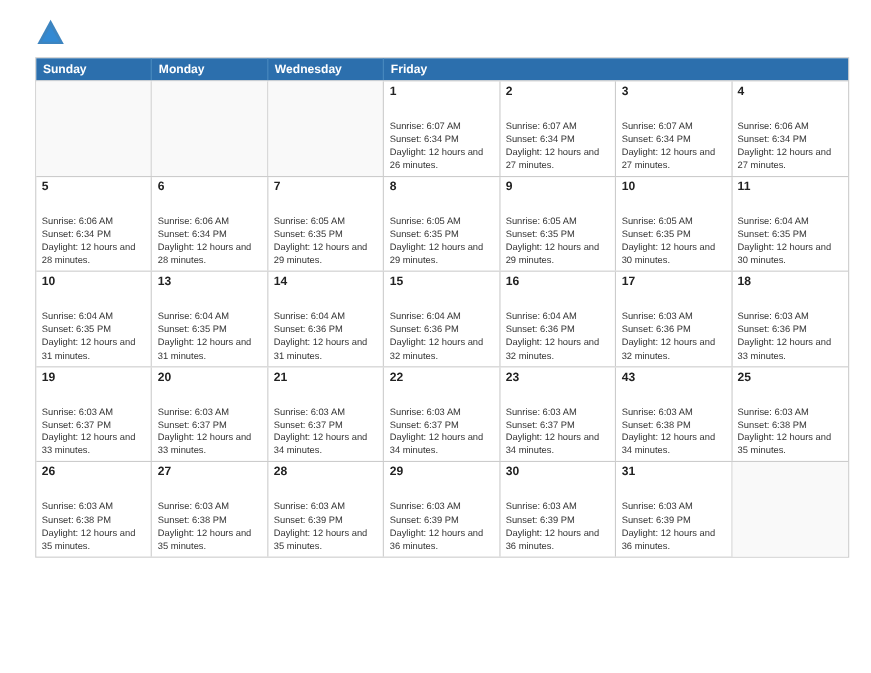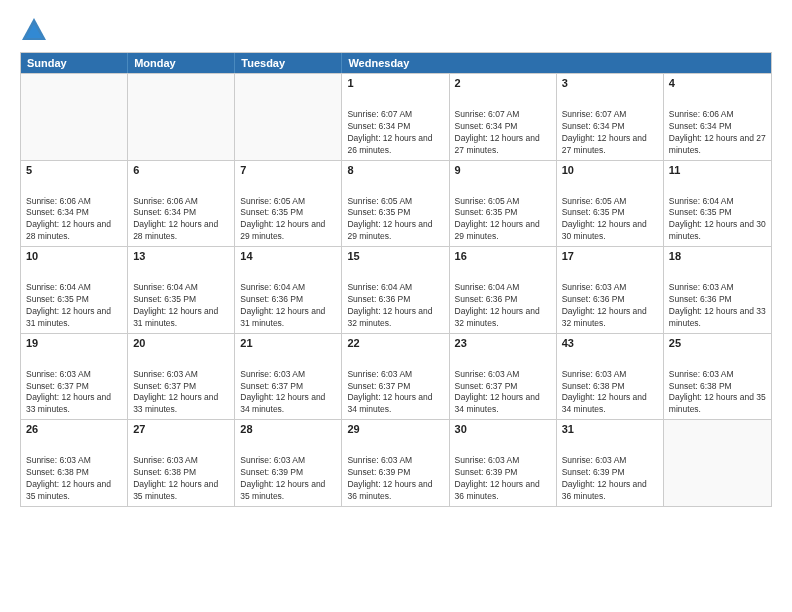--- a/index.html
+++ b/index.html
@@ -6,21 +6,21 @@
     body {
       font-family: Arial, sans-serif;
       background: #fff;
       width: 792px;
       height: 612px;
       overflow: hidden;
     }
     .page {
       width: 792px;
       height: 496px;
-      padding: 16px 20px 12px 20px;
+      padding: 16px 20px 12px 32px;
       display: flex;
       flex-direction: column;
     }
     .header {
       display: flex;
       justify-content: space-between;
       align-items: flex-start;
       margin-bottom: 8px;
     }
     .logo {
@@ -112,22 +112,22 @@
     <div class="title-block">
       <div class="month-title"></div>
       <div class="location"></div>
     </div>
   </div>
 
   <div class="calendar">
     <div class="cal-header-row" id="cal-header">
         <div class="cal-header-cell">Sunday</div>
         <div class="cal-header-cell">Monday</div>
-        <div class="cal-header-cell">Tuesday</div>
         <div class="cal-header-cell">Wednesday</div>
+        <div class="cal-header-cell">Friday</div>
       </div>
     <div class="cal-body" id="cal-body">
         <div class="cal-week">
           <div class="cal-cell empty"></div>
           <div class="cal-cell empty"></div>
           <div class="cal-cell empty"></div>
           <div class="cal-cell">
             <div class="day-num">1</div>
             <div class="day-info" style="white-space: pre-line;">Sunrise: 6:07 AM
 Sunset: 6:34 PM

